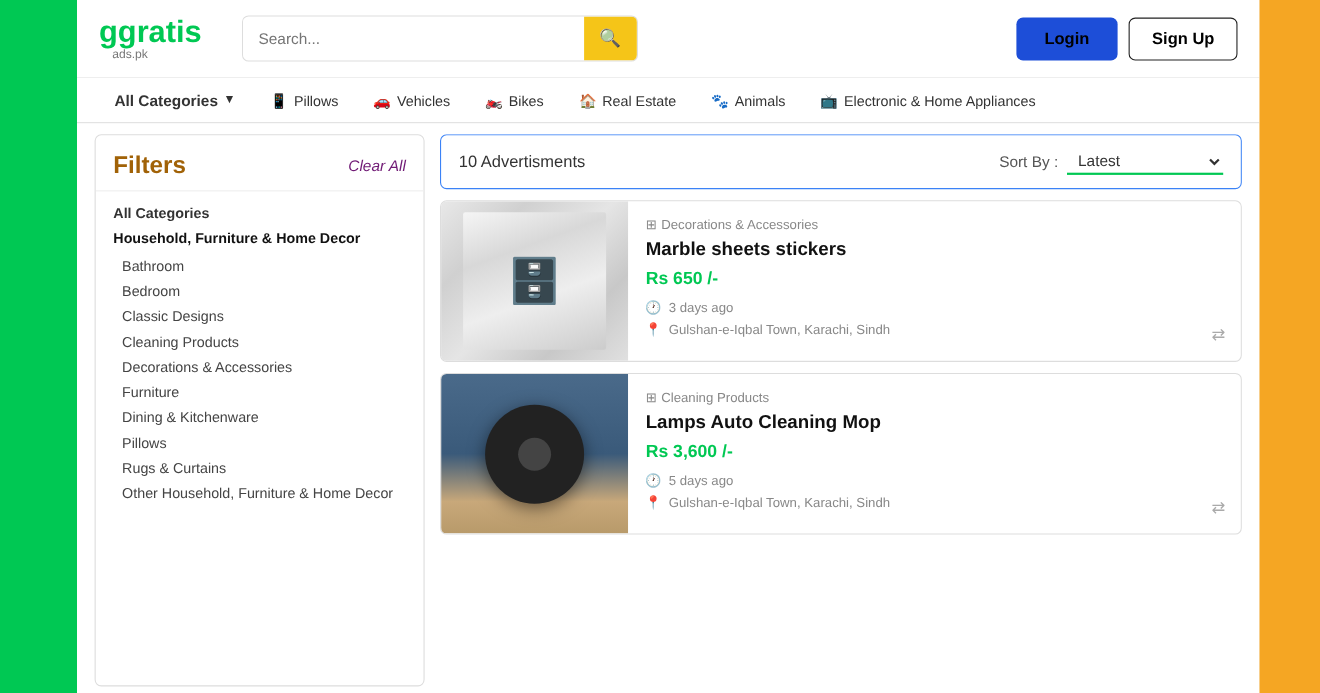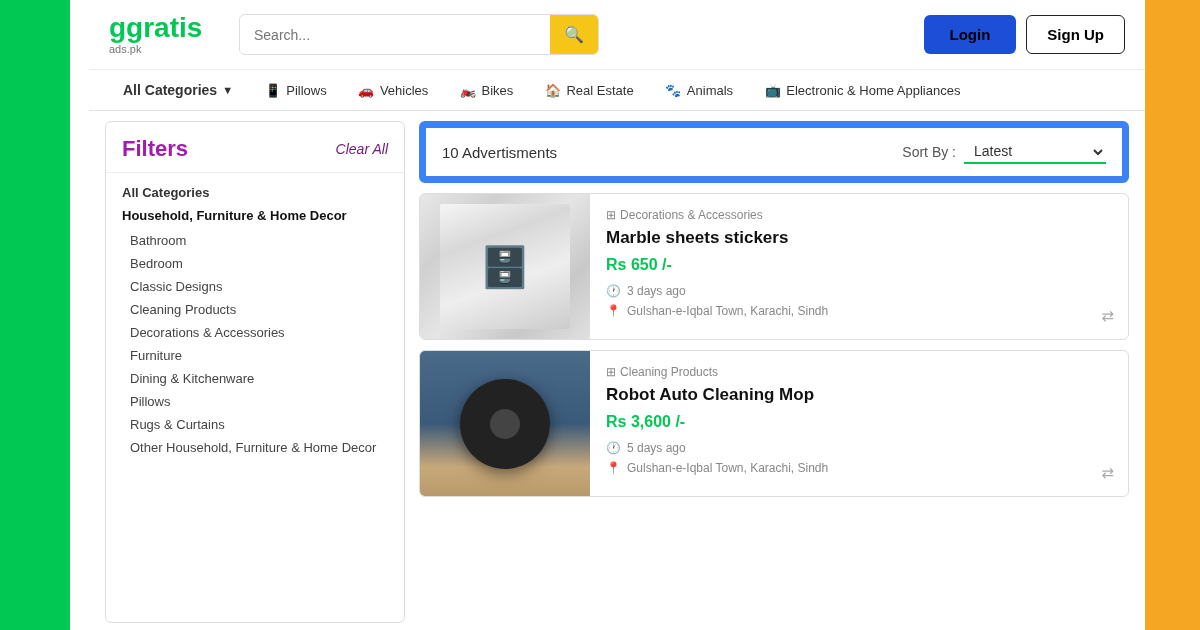--- a/index.html
+++ b/index.html
@@ -28,21 +28,20 @@
       z-index: 0;
     }
 
     .main-wrapper {
       position: relative;
       z-index: 1;
       margin: 0 55px 0 70px;
       background: #ffffff;
       height: 630px;
       overflow: hidden;
-      padding-left: 19px;
     }
 
     
     .header {
       background: #fff;
       padding: 14px 20px;
       display: flex;
       align-items: center;
       gap: 20px;
       border-bottom: 1px solid #eee;
@@ -60,20 +59,21 @@
       color: #1a1a1a;
       line-height: 1;
     }
     .logo-gratis span {
       color: #00c853;
     }
     .logo-sub {
       font-size: 11px;
       color: #777;
       margin-top: 1px;
+      margin-left: 12px;
     }
 
     .search-bar {
       flex: 1;
       display: flex;
       align-items: center;
       border: 1.5px solid #ddd;
       border-radius: 6px;
       overflow: hidden;
       max-width: 360px;
@@ -164,21 +164,21 @@
     .filters-header {
       display: flex;
       justify-content: space-between;
       align-items: center;
       padding: 14px 16px 10px;
       border-bottom: 1px solid #eee;
     }
     .filters-title {
       font-size: 22px;
       font-weight: bold;
-      color: #a21caf;
+      color: #a16207;
     }
     .clear-all-btn {
       color: #701a75;
       background: none;
       border: none;
       font-size: 14px;
       cursor: pointer;
       text-decoration: none;
       font-style: italic;
     }
@@ -206,21 +206,21 @@
     
     .listings-panel {
       flex: 1;
       display: flex;
       flex-direction: column;
       gap: 10px;
       overflow-y: auto;
     }
     .listings-header {
       background: #fff;
-      border: 7px solid #3b82f6;
+      border: 1px solid #3b82f6;
       border-radius: 6px;
       padding: 12px 16px;
       display: flex;
       align-items: center;
       justify-content: space-between;
     }
     .ads-count {
       font-size: 15px;
       color: #333;
     }
@@ -497,21 +497,21 @@
         <div class="ad-image">
           <div class="robot-img">
             <div class="robot-circle"></div>
           </div>
         </div>
         <div class="ad-info">
           <div class="ad-category">
             <span>⊞</span>
             <span>Cleaning Products</span>
           </div>
-          <div class="ad-title">Robot Auto Cleaning Mop</div>
+          <div class="ad-title">Lamps Auto Cleaning Mop</div>
           <div class="ad-price">Rs 3,600 /-</div>
           <div class="ad-meta">
             <span>🕐</span>
             <span>5 days ago</span>
           </div>
           <div class="ad-location">
             <span>📍</span>
             <span>Gulshan-e-Iqbal Town, Karachi, Sindh</span>
           </div>
           <button class="share-btn">

